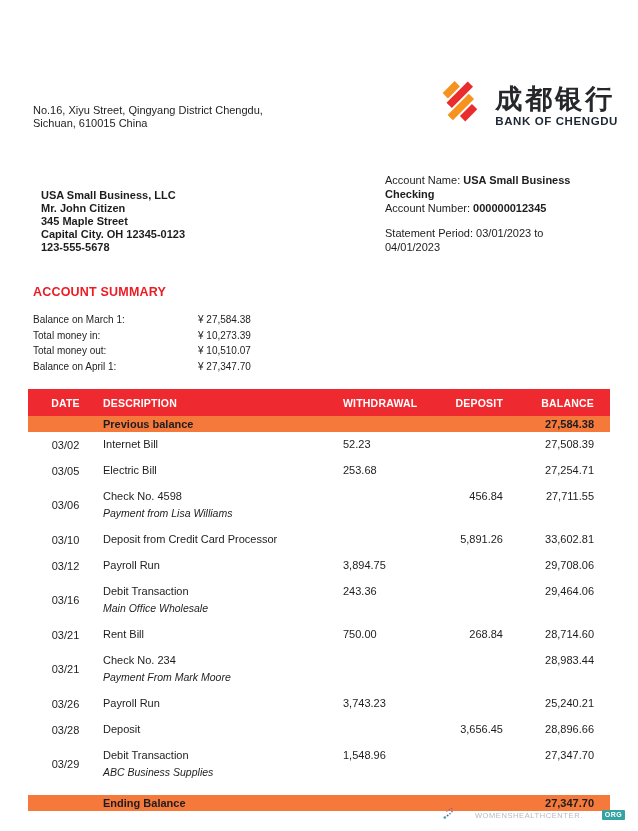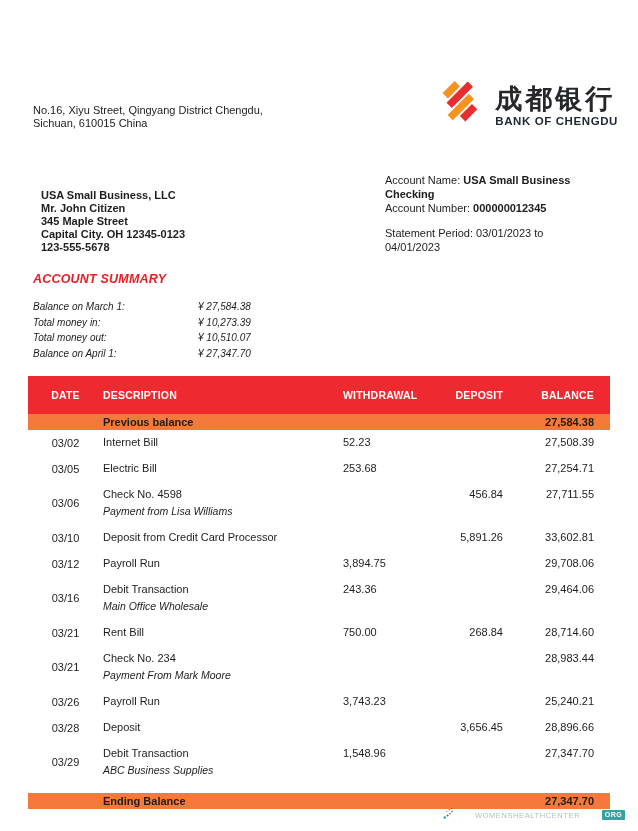--- a/index.html
+++ b/index.html
@@ -82,22 +82,21 @@
     margin-top: 9px;
     font-size: 11px;
     line-height: 14px;
   }
   .account-block .value { font-weight: 700; }
   .account-block .period { margin-top: 11px; }
 
   
   .summary {
     padding: 0 33px;
-    margin-top: 18px;
-    font-style: italic;
+    margin-top: 31px;
   }
   .summary h2 {
     font-size: 12.5px;
     font-weight: 700;
     color: var(--heading-red);
     letter-spacing: 0.2px;
     margin-bottom: 13px;
   }
   .summary-row {
     display: grid;
@@ -123,21 +122,21 @@
   .cell.dep { text-align: right; }
   .cell.bal { text-align: right; padding-right: 16px; }
 
   .thead {
     background: var(--red);
     color: #ffffff;
     font-weight: 700;
     font-size: 10.5px;
     letter-spacing: 0.2px;
     align-items: center;
-    height: 38px;
+    height: 27px;
   }
   .thead .cell { align-self: center; }
 
   .orange-row {
     background: var(--orange);
     font-weight: 700;
     align-items: center;
     height: 16px;
   }
   .orange-row .cell { align-self: center; }

